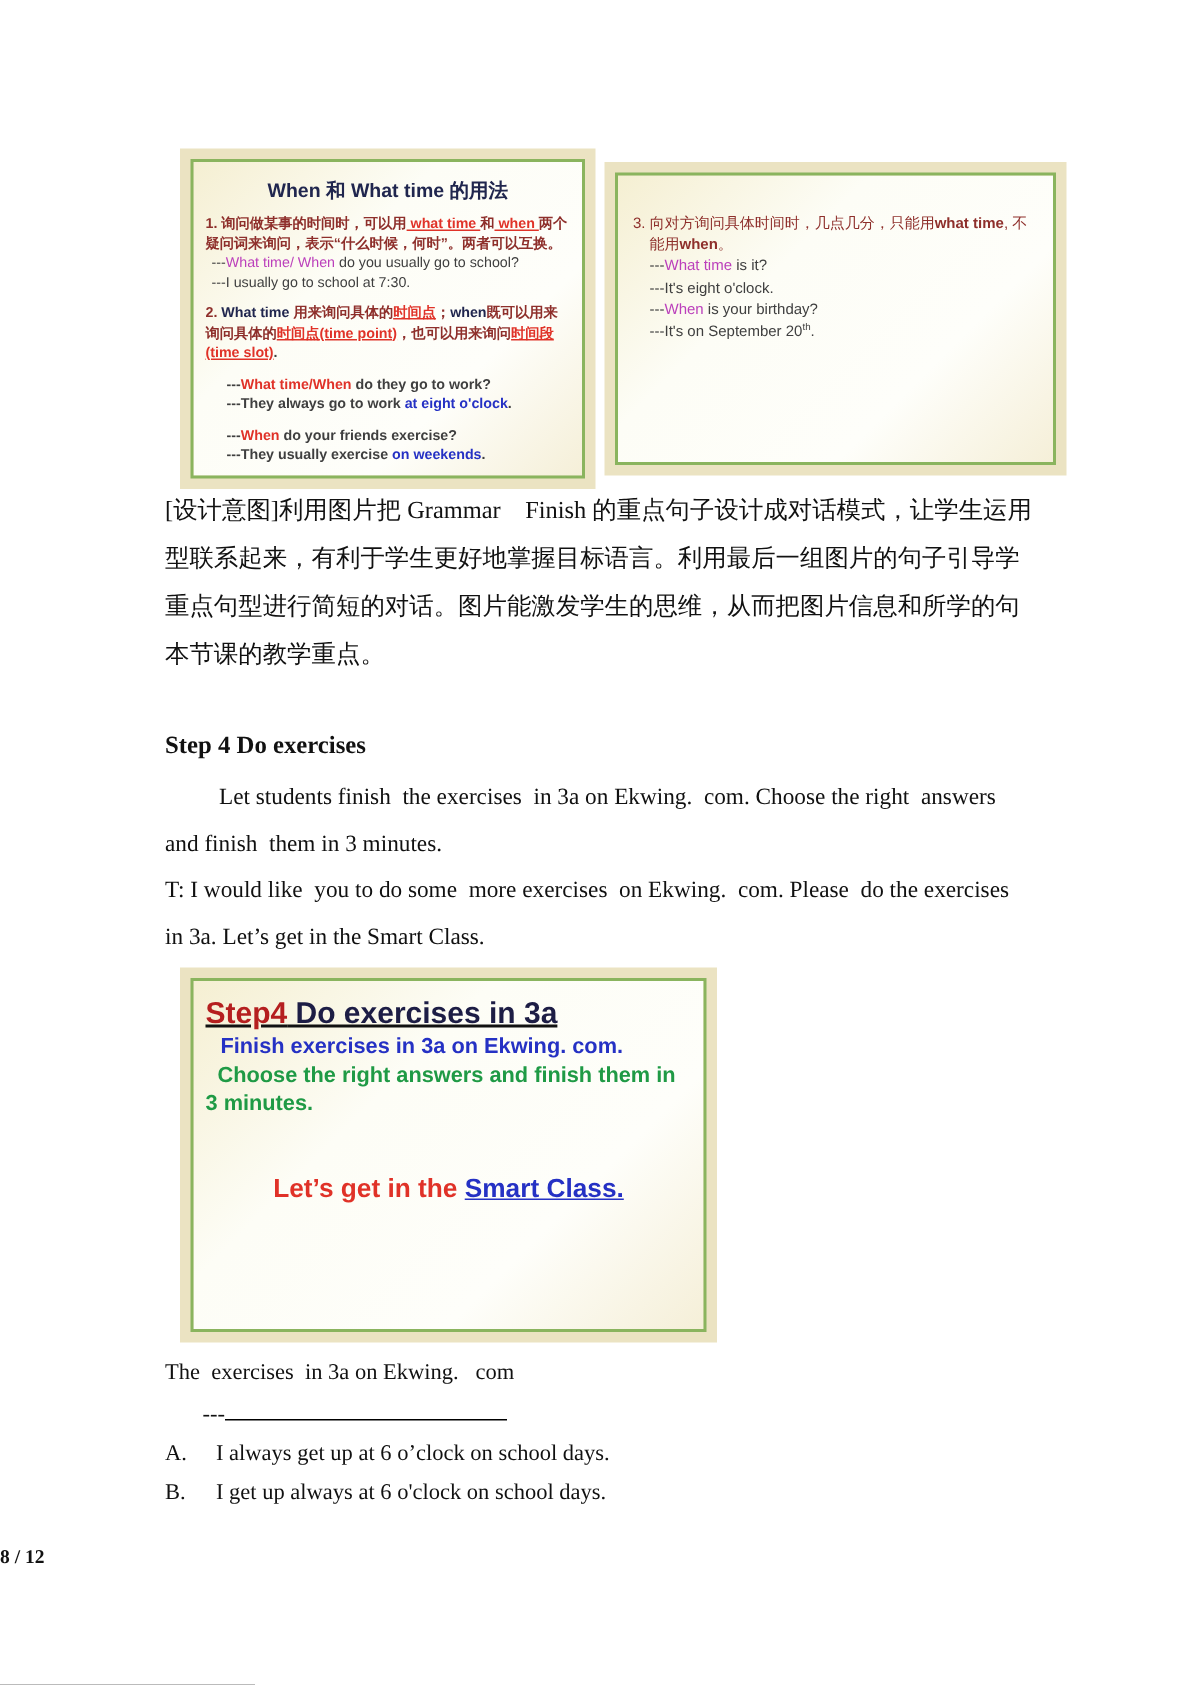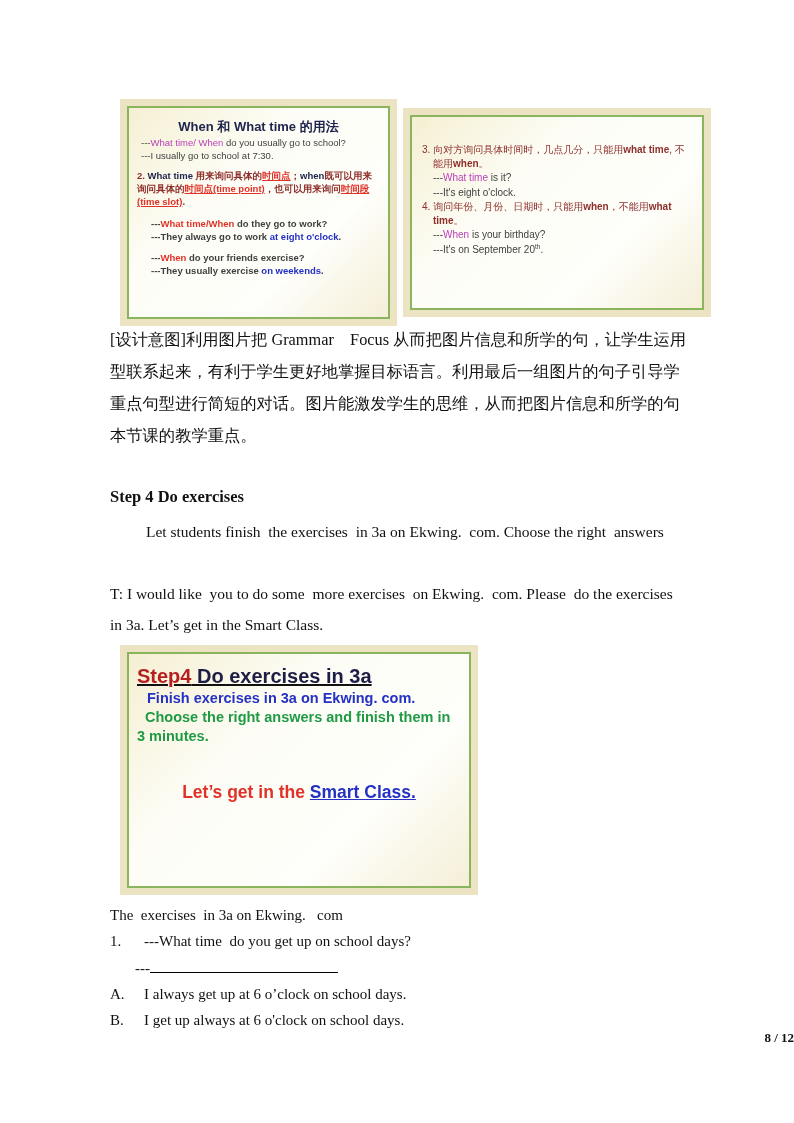--- a/index.html
+++ b/index.html
@@ -61,21 +61,21 @@
   .en-para2{top:578px;}
   .en-line{white-space:pre;}
   .indent{padding-left:36px;}
 
   .exercises{left:110px;top:906px;width:584px;font-size:15px;}
   .ex-line{margin-bottom:7px;line-height:19px;white-space:pre;}
   .ex-label{display:inline-block;width:34px;}
   .ex-answer-prefix{display:inline-block;margin-left:25px;}
   .blank{display:inline-block;width:188px;border-bottom:1.2px solid #000;height:14px;vertical-align:baseline;}
 
-  .footer{left:0;top:1030px;width:100%;text-align:right;font-size:13px;font-weight:bold;}
+  .footer{left:0;top:1030px;width:100%;text-align:left;font-size:13px;font-weight:bold;}
 
   
   .c-maroon{color:#8e2f2b;}
   .c-red{color:#e03228;}
   .c-red2{color:#b51f1f;}
   .c-magenta{color:#bb3fbb;}
   .c-blue{color:#2531c4;}
   .c-dark{color:#3f3f3f;}
   .c-navy{color:#20264e;}
   .c-navy2{color:#1d1d45;}
@@ -85,71 +85,71 @@
   sup{font-size:0.65em;}
 </style>
 </head>
 <body>
 
 <div class="page">
 
   <div class="slide" id="slide1">
     <div class="slide-inner">
       <div class="s1-title"><span class="c-navy b">When 和 What time 的用法</span></div>
+      <div class="s1-item"><span class="c-maroon b">1. </span><span class="c-maroon b">询问做某事的时间时，可以用</span><span class="c-red u b">  what time </span><span class="c-maroon b">和</span><span class="c-red u b"> when </span><span class="c-maroon b"> 两个疑问词来询问，表示“什么时候，何时”。两者可以互换。</span></div>
       <div class="s1-dialog"><span class="c-dark">---</span><span class="c-magenta">What time/ When</span><span class="c-dark"> do you usually go to school?</span></div>
       <div class="s1-dialog"><span class="c-dark">---I usually go to school at 7:30.</span></div>
       <div class="s1-item"><span class="c-maroon b">2. </span><span class="c-navy b">What time </span><span class="c-maroon b">用来询问具体的</span><span class="c-red u b">时间点</span><span class="c-maroon b">；</span><span class="c-navy b">when</span><span class="c-maroon b">既可以用来询问具体的</span><span class="c-red u b">时间点(time point)</span><span class="c-maroon b">，也可以用来询问</span><span class="c-red u b">时间段(time slot)</span><span class="c-dark b">.</span></div>
       <div class="s1-dialog2 gap8"><span class="c-dark b">---</span><span class="c-red b">What time/When</span><span class="c-dark b"> do they go to work?</span></div>
       <div class="s1-dialog2"><span class="c-dark b">---They always go to work </span><span class="c-blue b">at eight o'clock</span><span class="c-dark b">.</span></div>
       <div class="s1-dialog2 gap8"><span class="c-dark b">---</span><span class="c-red b">When</span><span class="c-dark b"> do your friends exercise?</span></div>
       <div class="s1-dialog2"><span class="c-dark b">---They usually exercise </span><span class="c-blue b">on weekends</span><span class="c-dark b">.</span></div>
     </div>
   </div>
 
   <div class="slide" id="slide2">
     <div class="slide-inner">
       <div class="s2-item"><span class="c-maroon">3. </span><span class="c-maroon">向对方询问具体时间时，几点几分，只能用</span><span class="c-maroon b">what time</span><span class="c-maroon">, 不能用</span><span class="c-maroon b">when</span><span class="c-maroon">。</span></div>
       <div class="s2-dialog"><span class="c-dark">---</span><span class="c-magenta">What time</span><span class="c-dark"> is it?</span></div>
       <div class="s2-dialog"><span class="c-dark">---It's eight o'clock.</span></div>
-      <div class="s2-item"><span class="c-maroon">4. </span><span class="c-maroon">询问年份、月份、日期时，只能用</span><span class="c-maroon b">when</span><span class="c-maroon">，不能用</span><span class="c-maroon b">what time</span><span class="c-maroon">。</span></div>
       <div class="s2-dialog"><span class="c-dark">---</span><span class="c-magenta">When</span><span class="c-dark"> is your birthday?</span></div>
       <div class="s2-dialog"><span class="c-dark">---It's on September 20</span><sup class="c-dark">th</sup><span class="c-dark">.</span></div>
     </div>
   </div>
 
   <div class="abs cn-para">
-    <div class="cn-line">[设计意图]利用图片把 Grammar    Focus 从而把图片信息和所学的句，让学生运用</div>
+    <div class="cn-line">[设计意图]利用图片把 Grammar    Finish 的重点句子设计成对话模式，让学生运用</div>
     <div class="cn-line">型联系起来，有利于学生更好地掌握目标语言。利用最后一组图片的句子引导学</div>
     <div class="cn-line">重点句型进行简短的对话。图片能激发学生的思维，从而把图片信息和所学的句</div>
     <div class="cn-line">本节课的教学重点。</div>
   </div>
 
   <div class="abs step-heading">Step 4    Do exercises</div>
 
   <div class="abs en-para">
     <div class="en-line indent">Let students finish  the exercises  in 3a on Ekwing.  com. Choose the right  answers</div>
+    <div class="en-line">and finish  them in 3 minutes.</div>
   </div>
 
   <div class="abs en-para en-para2">
     <div class="en-line">T: I would like  you to do some  more exercises  on Ekwing.  com. Please  do the exercises</div>
     <div class="en-line">in 3a. Let’s get in the Smart Class.</div>
   </div>
 
   <div class="slide" id="slide3">
     <div class="slide-inner">
       <div class="s3-heading"><span class="c-red2 b">Step4</span><span class="c-navy2 b">  Do exercises in 3a</span></div>
       <div class="s3-line s3-finish"><span class="c-blue b">Finish exercises in 3a on Ekwing. com.</span></div>
       <div class="s3-line s3-choose"><span class="c-green b">Choose the right answers and finish them in 3 minutes.</span></div>
       <div class="s3-cta"><span class="c-red b">Let’s get in the </span><span class="c-blue u b">Smart Class.</span></div>
     </div>
   </div>
 
   <div class="abs exercises">
     <div class="ex-line">The  exercises  in 3a on Ekwing.   com</div>
-    <div class="ex-line"><span class="ex-label">1.</span><span>---What time  do you get up on school days?</span></div>
     <div class="ex-line"><span class="ex-answer-prefix">---</span><span class="blank"></span></div>
     <div class="ex-line"><span class="ex-label">A.</span><span>I always get up at 6 o’clock on school days.</span></div>
     <div class="ex-line"><span class="ex-label">B.</span><span>I get up always at 6 o'clock on school days.</span></div>
   </div>
 
   <div class="abs footer">8 / 12</div>
 
 </div>
 
 </body></html>

